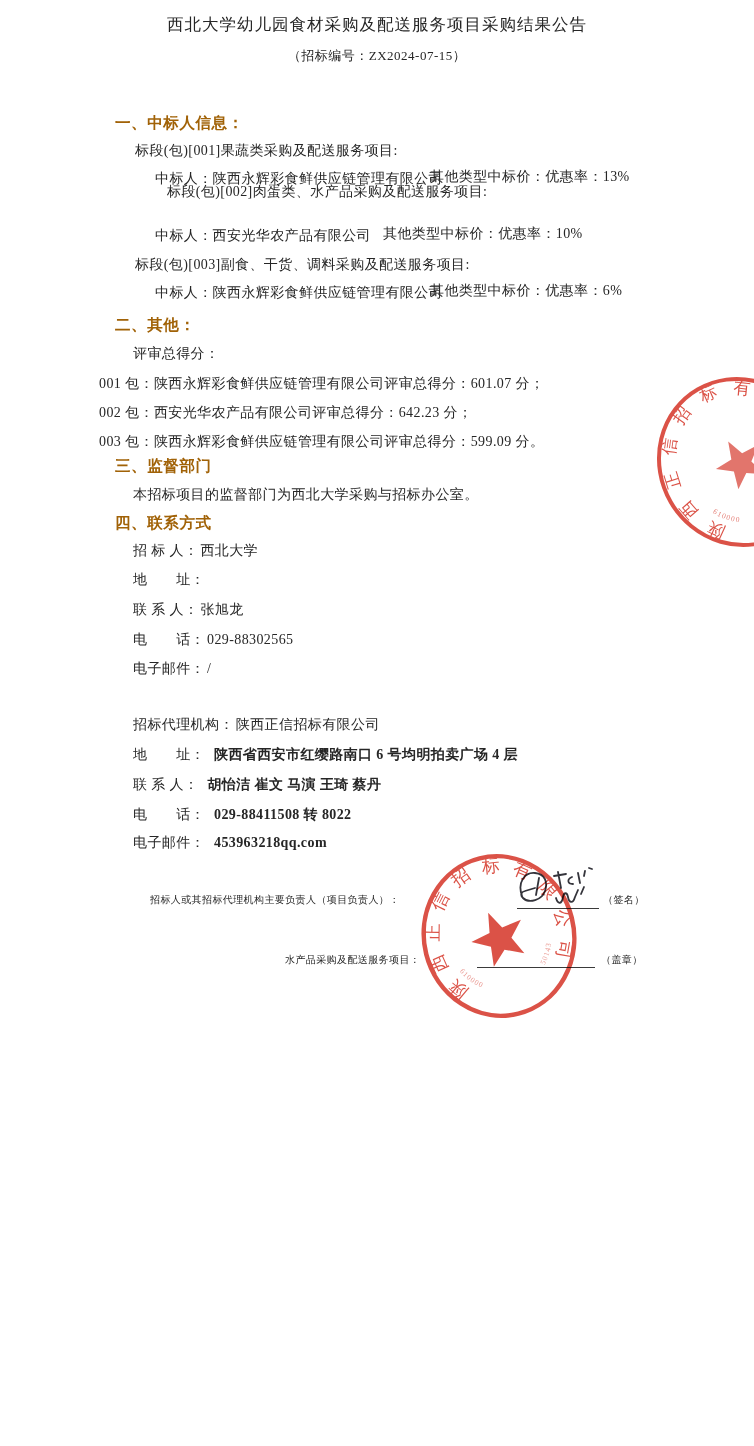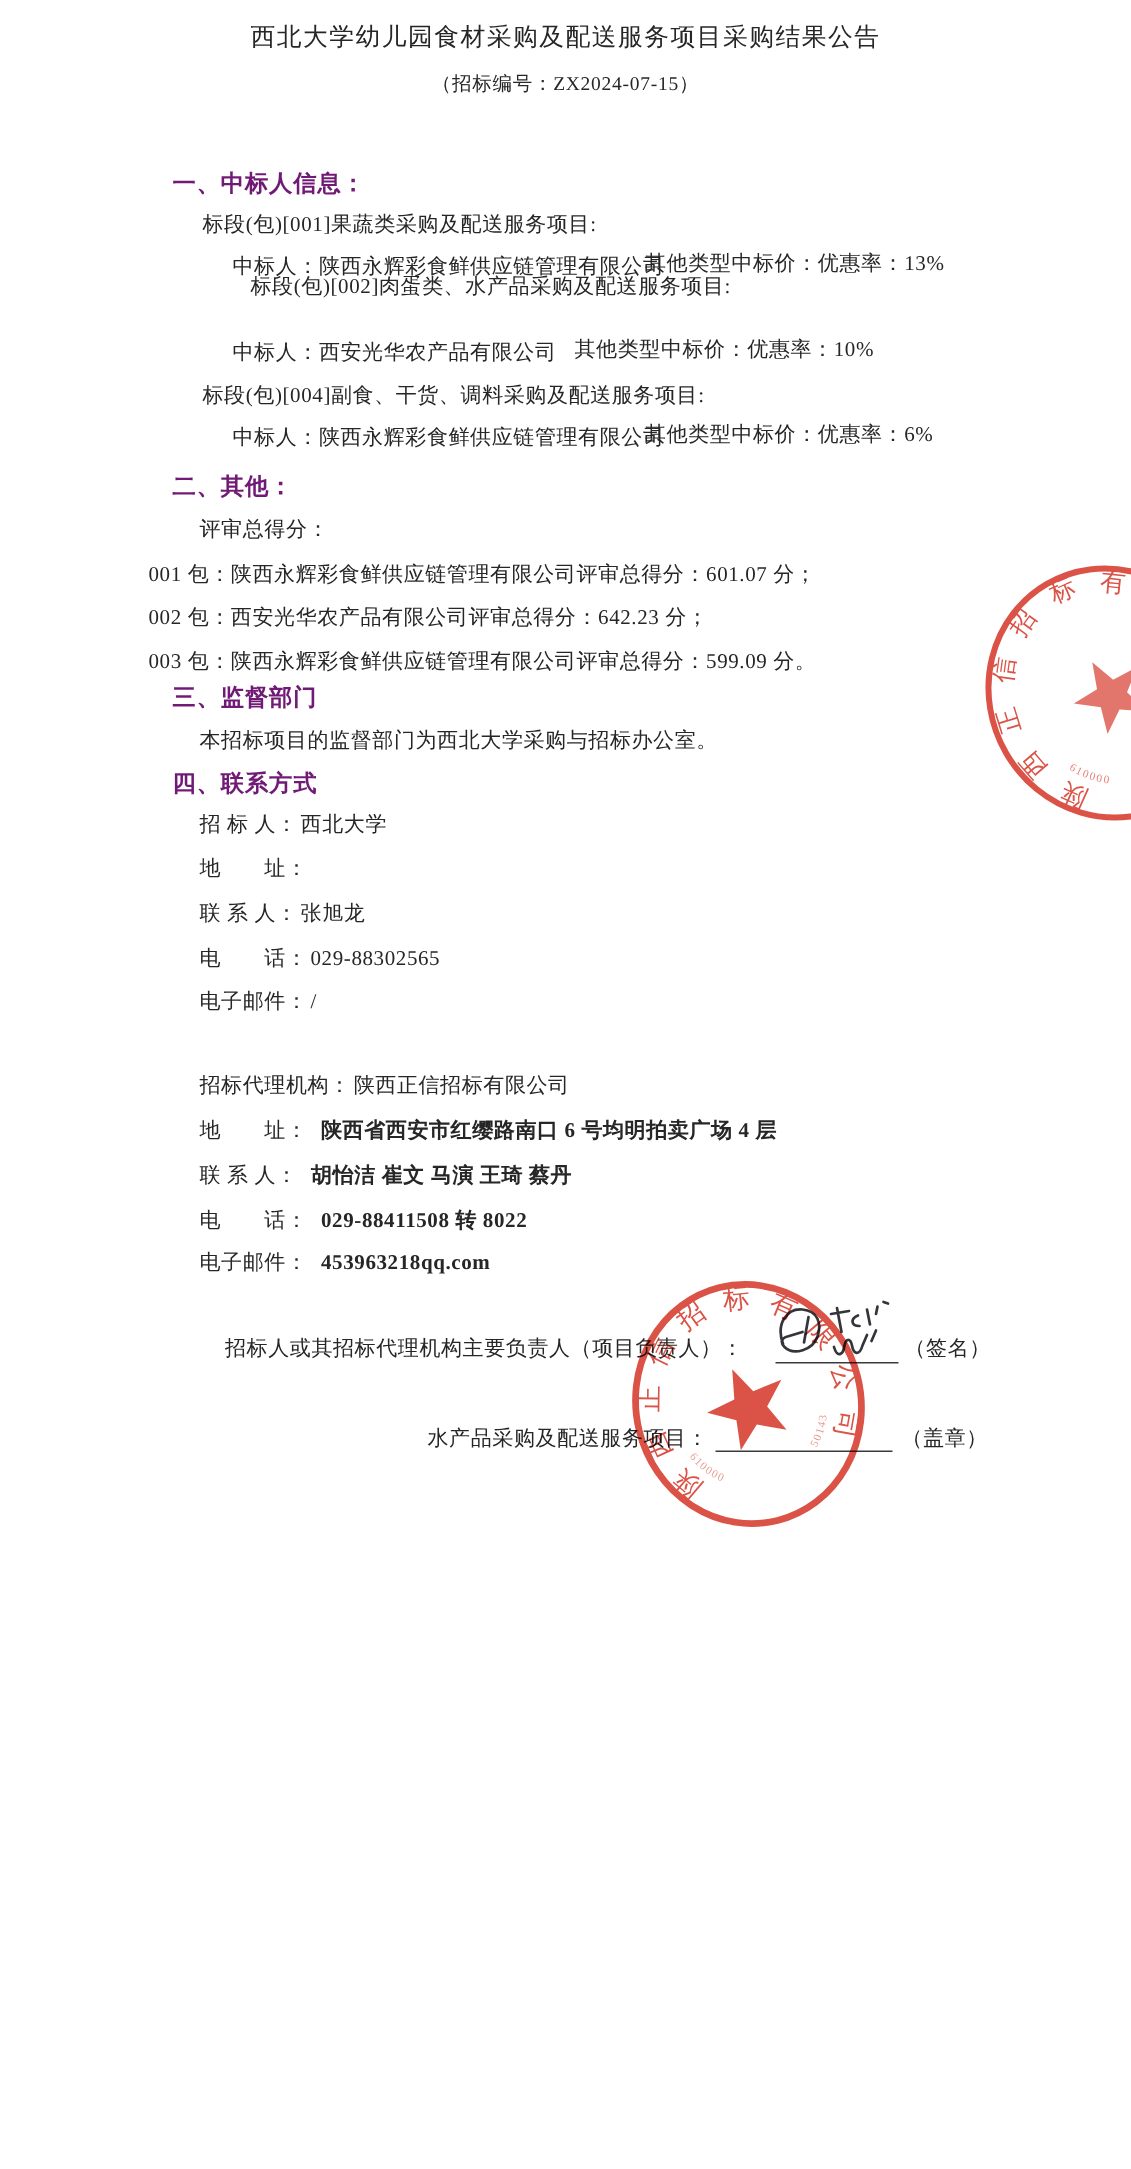--- a/index.html
+++ b/index.html
@@ -1,27 +1,27 @@
 <!DOCTYPE html>
 <html><head>
 <meta charset="utf-8">
 <style>
   html,body{margin:0;padding:0;background:#ffffff;}
   .page{
     position:relative;width:754px;height:1152px;margin:0 auto;background:#ffffff;
     font-family:"Liberation Serif","DejaVu Serif",serif;color:#262626;overflow:hidden;
   }
   .line{position:absolute;white-space:pre;font-size:14px;line-height:20px;letter-spacing:.4px;}
-  .heading{font-weight:700;font-size:15.5px;color:#701a75;letter-spacing:.6px;}
+  .heading{font-weight:700;font-size:15.5px;color:#a16207;letter-spacing:.6px;}
   .title{left:0;width:100%;text-align:center;font-size:16.5px;letter-spacing:1px;}
   .subtitle{left:0;width:100%;text-align:center;font-size:13px;letter-spacing:.5px;}
   .kv{display:flex;}
   .kv .val{margin-left:2px;}
   .agency-gap .val{margin-left:9px;font-weight:bold;}
-  .signline{font-size:14px;}
+  .signline{font-size:10px;}
   .underline{position:absolute;height:0;border-bottom:1.3px solid #3a3a3a;}
   .seal{position:absolute;mix-blend-mode:multiply;opacity:.88;}
   .seal text{font-family:"Liberation Serif","DejaVu Serif",serif;fill:#d63a2d;}
   .scribble{position:absolute;}
 </style>
 </head>
 <body>
 
 <div class="page">
 
@@ -31,21 +31,21 @@
   <div class="line heading" style="top:113px;left:115px;">一、中标人信息：</div>
 
   <div class="line" style="top:141px;left:135px;">标段(包)[001]果蔬类采购及配送服务项目:</div>
   <div class="line" style="top:169px;left:155px;">中标人：陕西永辉彩食鲜供应链管理有限公司</div>
   <div class="line" style="top:167px;left:430px;">其他类型中标价：优惠率：13%</div>
 
   <div class="line" style="top:182px;left:135px;margin-left:32px;">标段(包)[002]肉蛋类、水产品采购及配送服务项目:</div>
   <div class="line" style="top:226px;left:155px;">中标人：西安光华农产品有限公司</div>
   <div class="line" style="top:224px;left:383px;">其他类型中标价：优惠率：10%</div>
 
-  <div class="line" style="top:255px;left:135px;">标段(包)[004]副食、干货、调料采购及配送服务项目:</div>
+  <div class="line" style="top:255px;left:135px;">标段(包)[003]副食、干货、调料采购及配送服务项目:</div>
   <div class="line" style="top:283px;left:155px;">中标人：陕西永辉彩食鲜供应链管理有限公司</div>
   <div class="line" style="top:281px;left:430px;">其他类型中标价：优惠率：6%</div>
 
   <div class="line heading" style="top:315px;left:115px;">二、其他：</div>
   <div class="line" style="top:344px;left:133px;">评审总得分：</div>
   <div class="line" style="top:374px;left:99px;">001 包：陕西永辉彩食鲜供应链管理有限公司评审总得分：601.07 分；</div>
   <div class="line" style="top:403px;left:99px;">002 包：西安光华农产品有限公司评审总得分：642.23 分；</div>
   <div class="line" style="top:432px;left:99px;">003 包：陕西永辉彩食鲜供应链管理有限公司评审总得分：599.09 分。</div>
 
   <div class="line heading" style="top:456px;left:115px;">三、监督部门</div>

